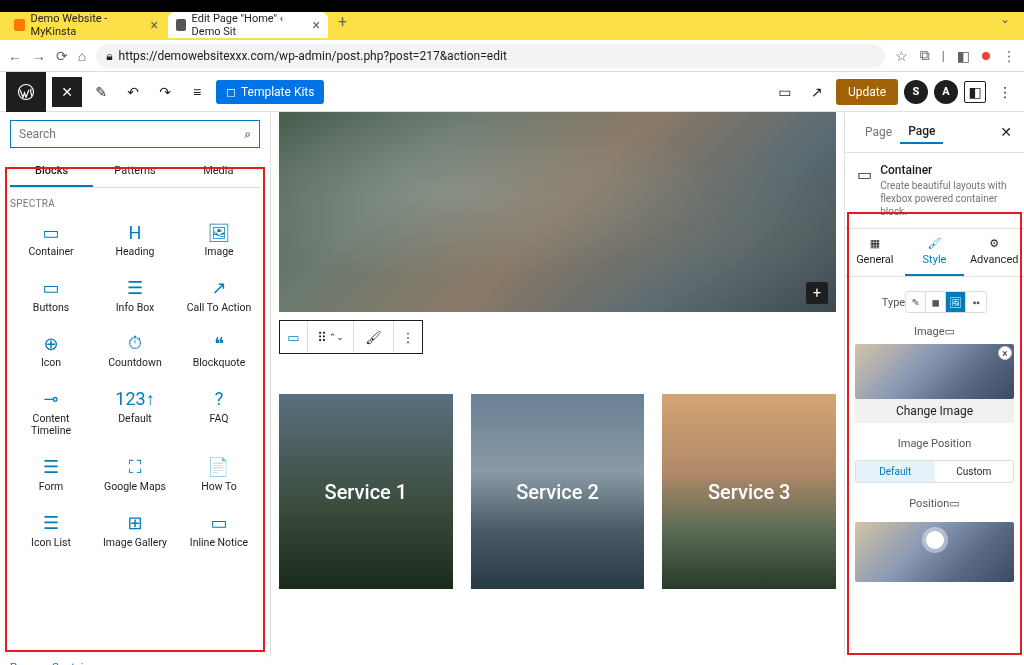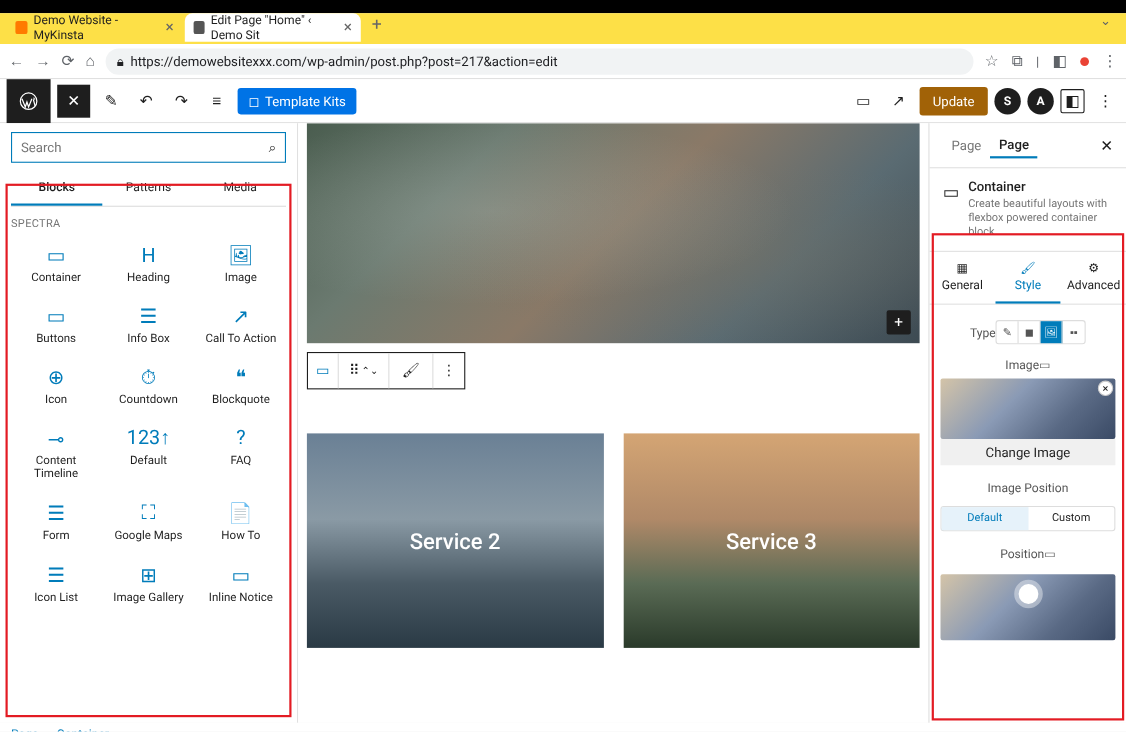--- a/index.html
+++ b/index.html
@@ -244,20 +244,23 @@
     <div class="hero">
       <div class="hero-add">+</div>
     </div>
     <div class="block-toolbar">
       <div class="tb-cell" style="color:#007cba">▭</div>
       <div class="tb-cell wide">⠿ <span style="font-size:9px">⌃⌄</span></div>
       <div class="tb-cell" style="width:40px">🖌</div>
       <div class="tb-cell">⋮</div>
     </div>
     <div class="services">
+      <div class="svc svc1">
+          <span>Service 1</span>
+        </div>
       <div class="svc svc2">
           <span>Service 2</span>
         </div>
       <div class="svc svc3">
           <span>Service 3</span>
         </div>
     </div>
   </div>
 
   <div class="sidebar-right">

